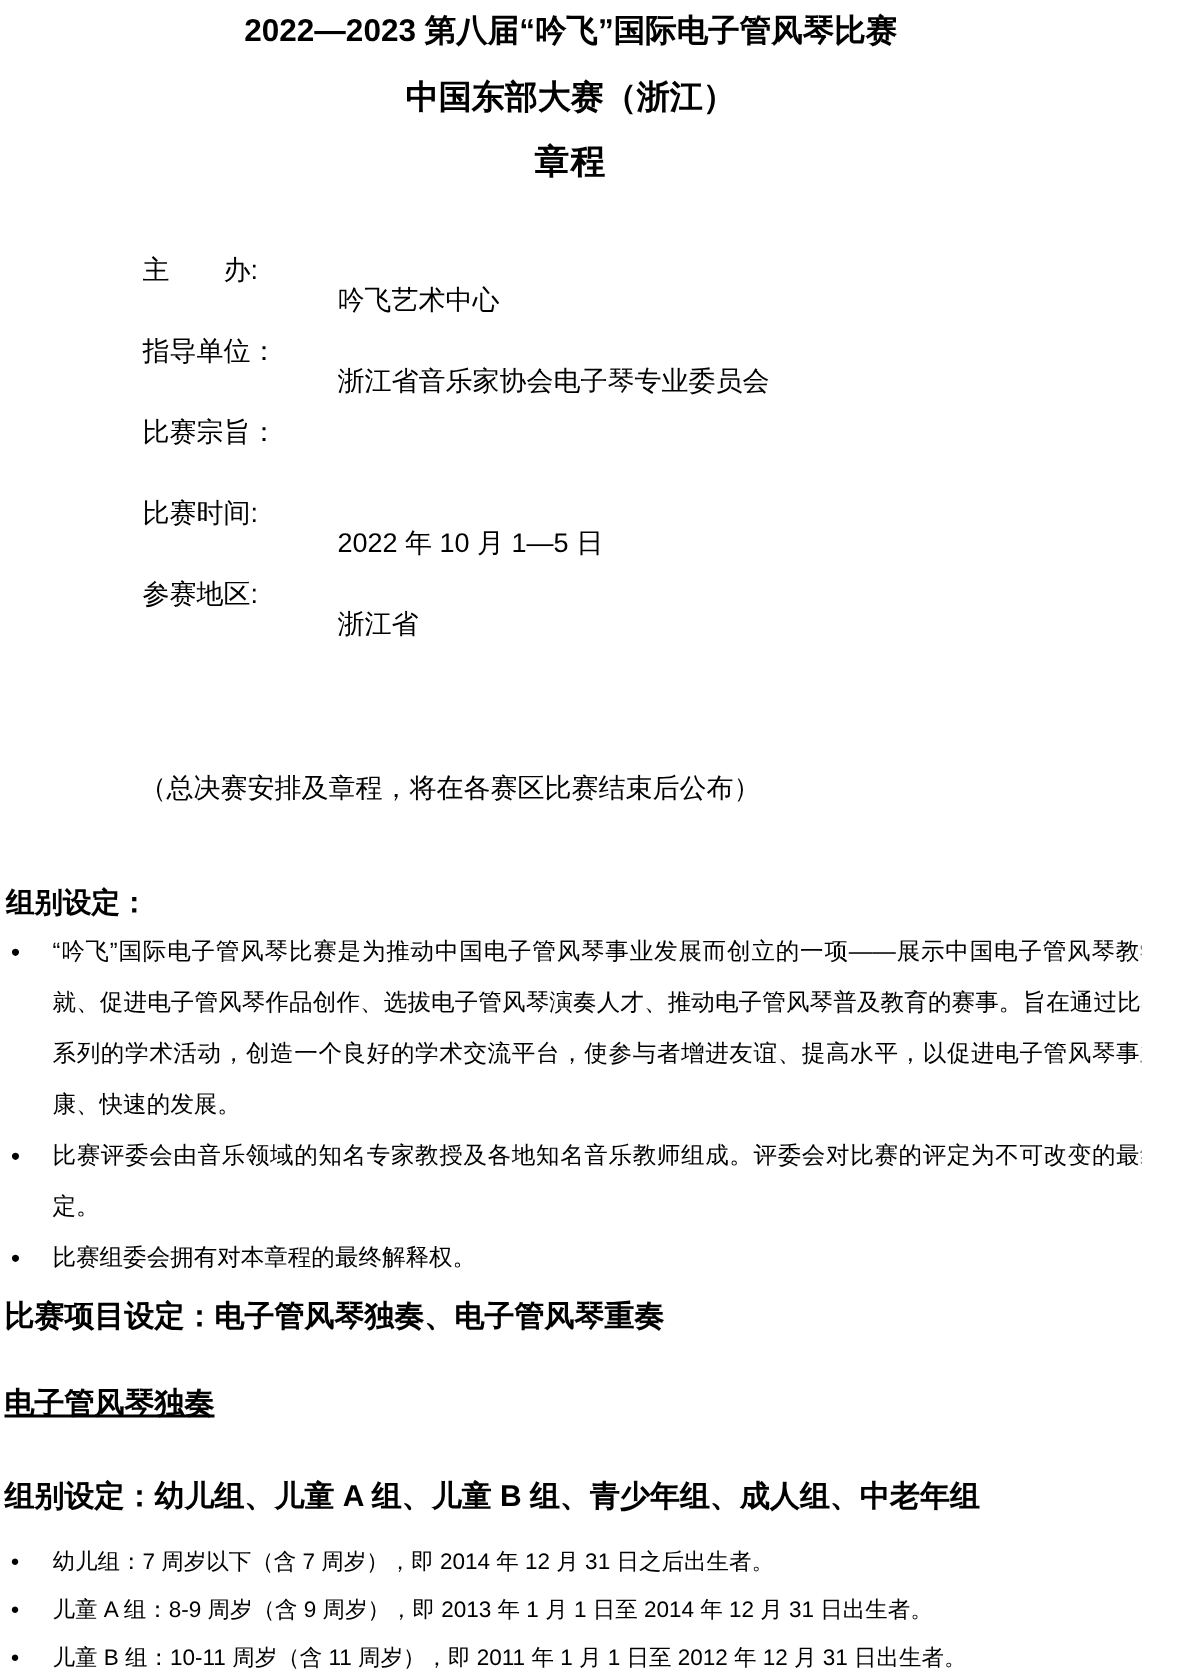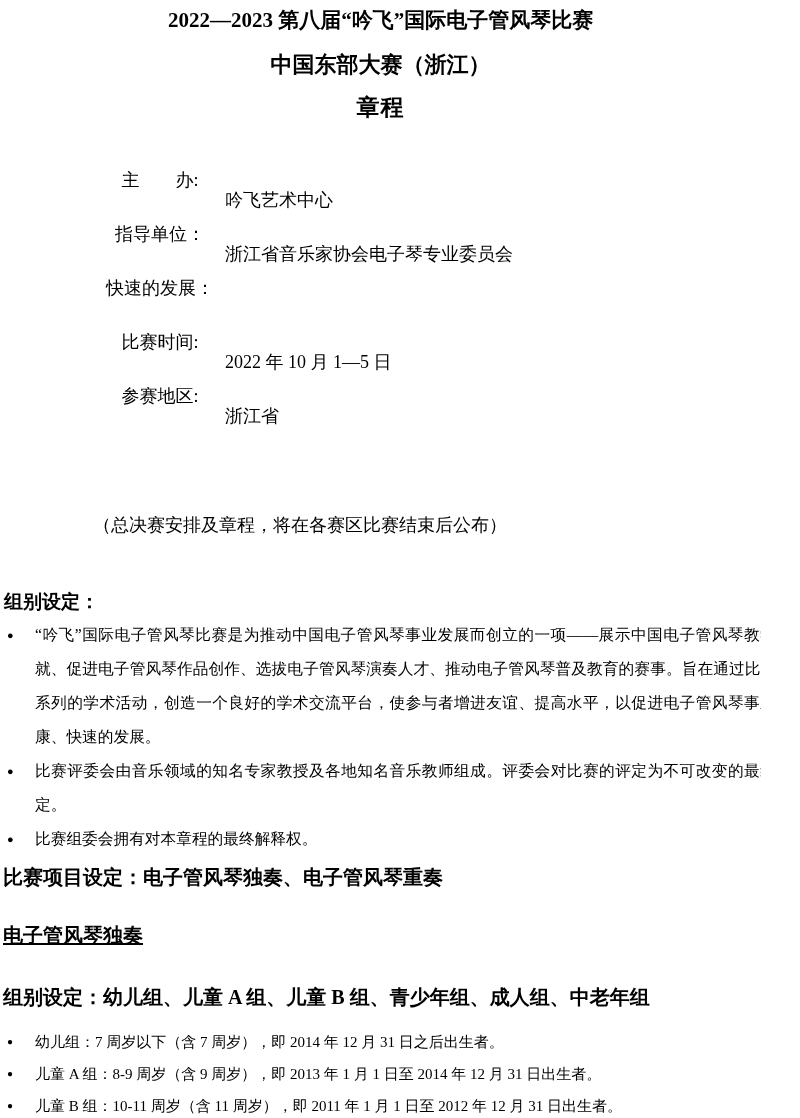--- a/index.html
+++ b/index.html
@@ -1,31 +1,31 @@
 <!DOCTYPE html>
 <html lang="zh"><head>
 <meta charset="utf-8">
 <style>
   html,body{margin:0;padding:0;background:#ffffff;}
   .page{
     position:relative;
     width:761px;height:1118px;
     background:#ffffff;color:#000000;
-    font-family:Liberation Serif, serif;
+    font-family:Liberation Sans, sans-serif;
     overflow:hidden;
   }
   .title{
     position:absolute;left:0;width:100%;
     text-align:center;font-weight:bold;white-space:nowrap;
   }
   .title-1{top:6px;font-size:21px;}
   .title-2{top:50px;font-size:22px;}
   .title-3{top:92px;font-size:23px;letter-spacing:1px;}
 
-  .info{position:absolute;top:168px;left:95px;font-size:18px;text-align:center;}
+  .info{position:absolute;top:168px;left:95px;font-size:18px;}
   .info-row{display:flex;height:24px;line-height:24px;margin-bottom:30px;}
   .info-label{width:130px;white-space:pre;}
   .info-value{white-space:pre;margin-top:20px;}
 
   .finals-note{position:absolute;top:513px;left:93px;font-size:18px;white-space:nowrap;}
 
   .h-purpose{position:absolute;top:589px;left:4px;font-size:19px;font-weight:bold;}
 
   ul{list-style:none;margin:0;padding:0;}
   .purpose-list{position:absolute;top:618px;left:0;width:792px;}
@@ -59,21 +59,21 @@
   <div class="info">
     <div class="info-row">
       <span class="info-label">主　　办:</span>
       <span class="info-value">吟飞艺术中心</span>
     </div>
     <div class="info-row">
       <span class="info-label">指导单位：</span>
       <span class="info-value">浙江省音乐家协会电子琴专业委员会</span>
     </div>
     <div class="info-row">
-      <span class="info-label">快速的发展：</span>
+      <span class="info-label">比赛宗旨：</span>
     </div>
     <div class="info-row">
       <span class="info-label">比赛时间:</span>
       <span class="info-value">2022 年 10 月 1—5 日</span>
     </div>
     <div class="info-row">
       <span class="info-label">参赛地区:</span>
       <span class="info-value">浙江省</span>
     </div>
   </div>

